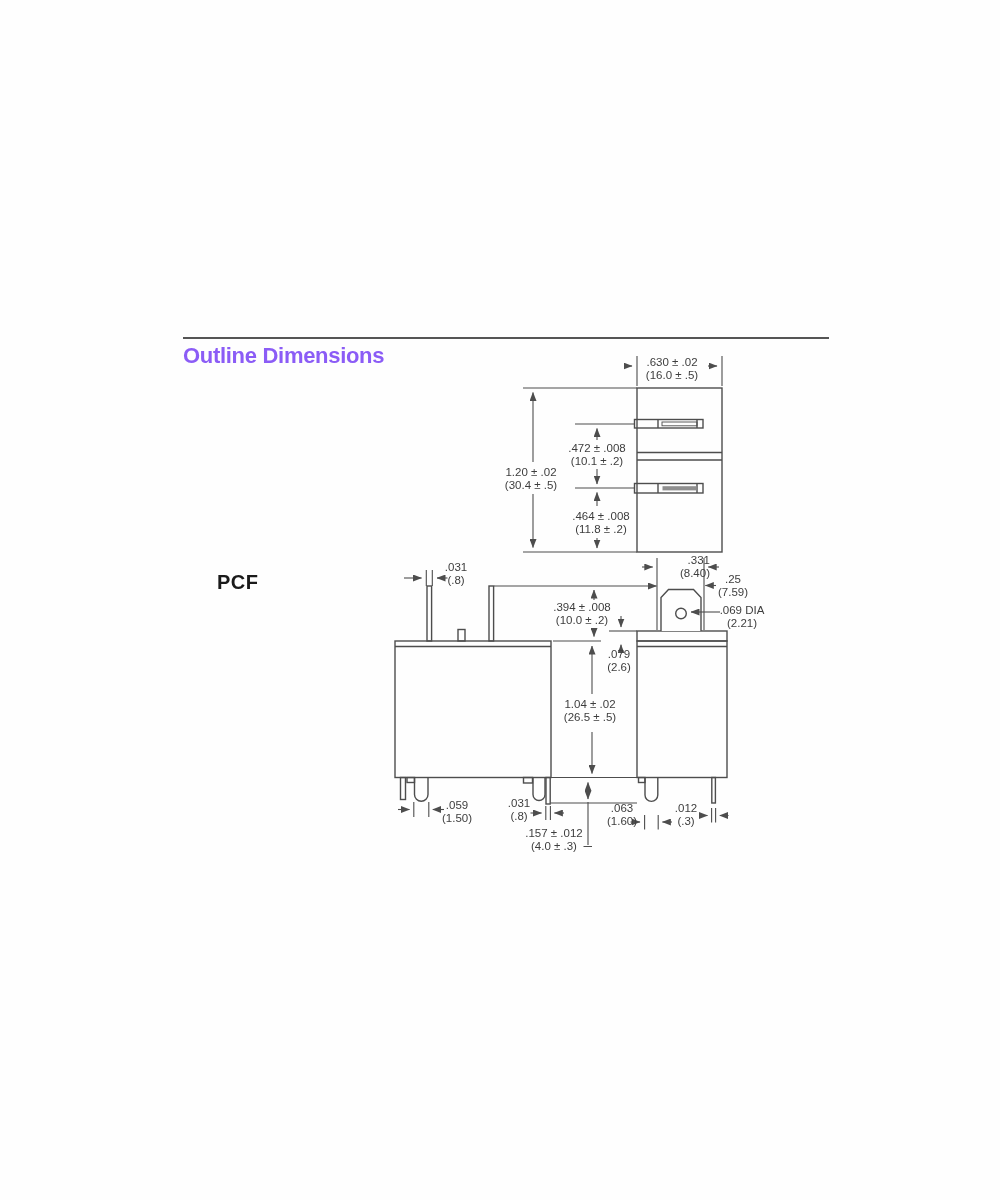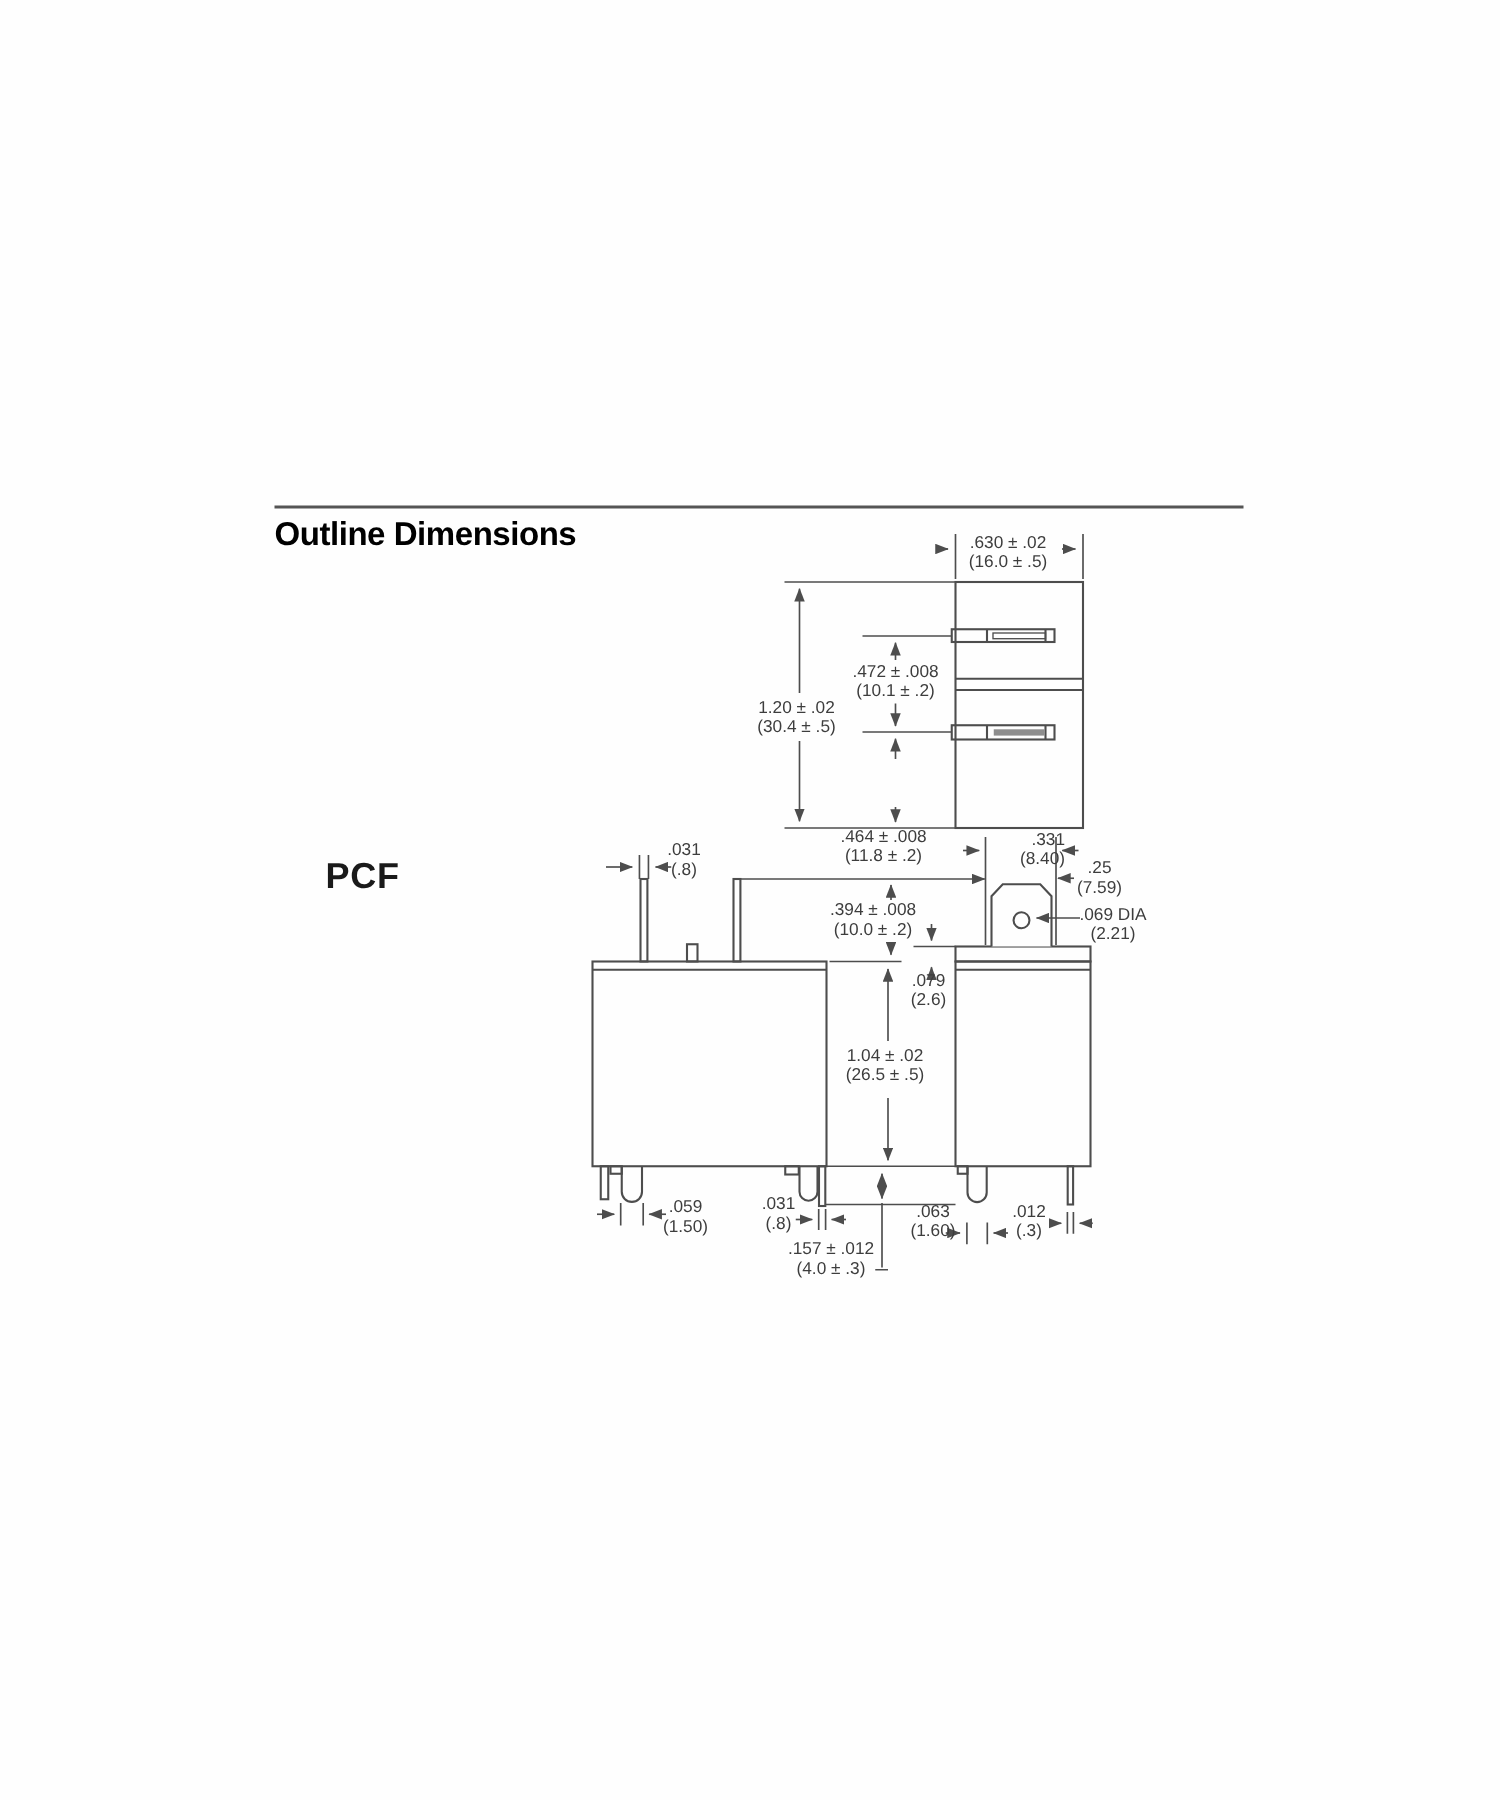--- a/index.html
+++ b/index.html
@@ -1,21 +1,21 @@
 <!DOCTYPE html>
 <html><head>
 <meta charset="utf-8">
 <style>
   html,body{margin:0;padding:0;background:#ffffff;}
   #screen{position:relative;width:1000px;height:1200px;background:#fefefe;overflow:hidden;
           font-family:"Liberation Sans", sans-serif;}
   .abs{position:absolute;}
   #rule{background:#555;}
-  #title{font-size:22px;font-weight:bold;color:#000000;letter-spacing:-0.3px;white-space:nowrap;}
-  #model{font-size:24px;font-weight:bold;color:#1a1a1a;letter-spacing:0.5px;white-space:nowrap;}
+  #title{font-size:22px;font-weight:bold;color:#8b5cf6;letter-spacing:-0.3px;white-space:nowrap;}
+  #model{font-size:20px;font-weight:bold;color:#1a1a1a;letter-spacing:0.5px;white-space:nowrap;}
   .dim{color:#3d3d3d;font-size:11.5px;line-height:13px;text-align:center;white-space:nowrap;}
   .dim div{white-space:nowrap;}
   svg{position:absolute;left:0;top:0;}
 </style>
 </head>
 <body>
 
 <div id="screen">
 
   <div id="rule" class="abs" style="left:183px;top:337px;width:646px;height:2.2px;"></div>
@@ -152,21 +152,21 @@
     <div>(16.0 ± .5)</div>
   </div>
   <div class="dim abs" style="left:486px;top:466px;width:90px;text-align:center;">
     <div>1.20 ± .02</div>
     <div>(30.4 ± .5)</div>
   </div>
   <div class="dim abs" style="left:552px;top:442px;width:90px;">
     <div>.472 ± .008</div>
     <div>(10.1 ± .2)</div>
   </div>
-  <div class="dim abs" style="left:544px;top:510px;width:90px;margin-top:42px;">
+  <div class="dim abs" style="left:556px;top:510px;width:90px;">
     <div>.464 ± .008</div>
     <div>(11.8 ± .2)</div>
   </div>
 
   <div class="dim abs" style="left:426px;top:561px;width:60px;">
     <div>.031</div>
     <div>(.8)</div>
   </div>
   <div class="dim abs" style="left:536px;top:601px;width:92px;">
     <div>.394 ± .008</div>

